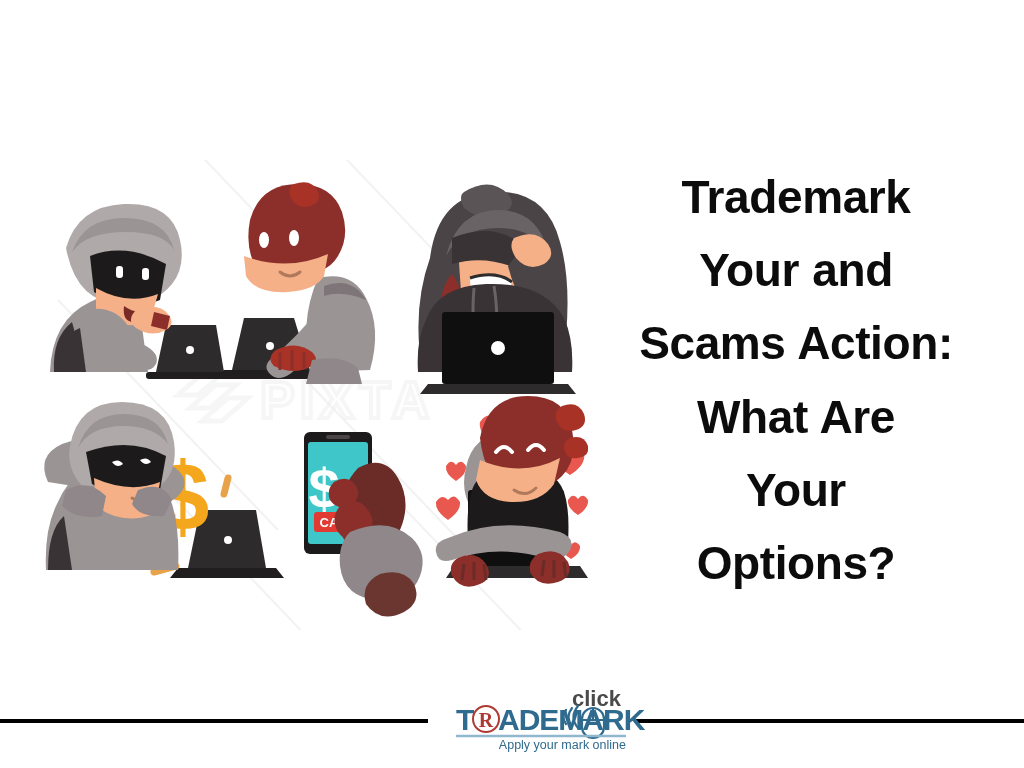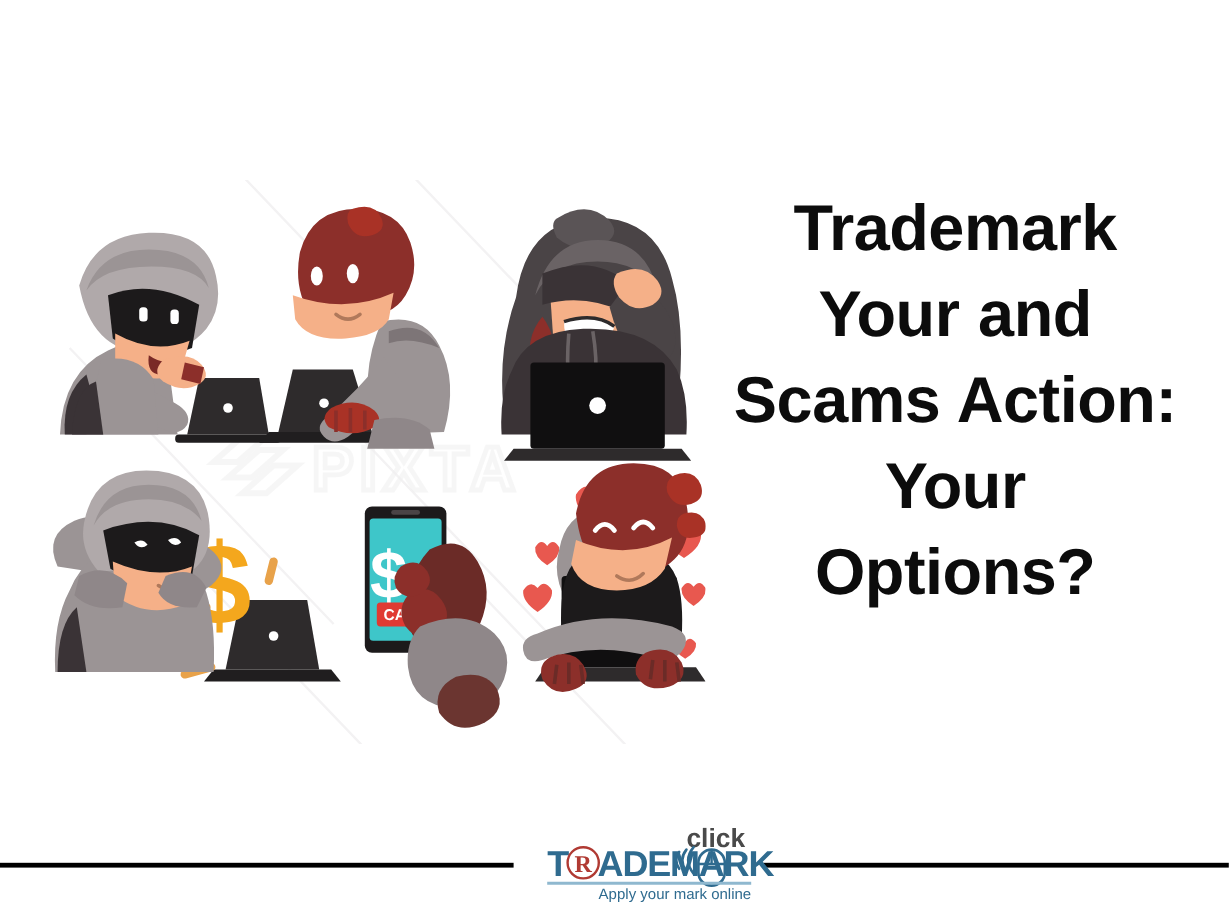--- a/index.html
+++ b/index.html
@@ -20,42 +20,42 @@
     left: 0; top: 0;
     width: 1024px;
     height: 768px;
     background: #ffffff;
   }
 
   
   .illus-panel {
     position: absolute;
     left: 28px;
-    top: 150px;
+    top: 160px;
     width: 560px;
     height: 470px;
   }
   .illus-svg { display: block; width: 560px; height: 470px; }
 
   
   .title-block {
     position: absolute;
     left: 596px;
     top: 155px;
     width: 400px;
     text-align: center;
   }
   .title-text {
     font-family: "Liberation Sans", sans-serif;
     font-weight: bold;
-    font-size: 54px;
+    font-size: 46px;
     line-height: 1.33;
     color: #0c0c0c;
     letter-spacing: -0.4px;
-    margin: 0;
+    margin: 12px;
     word-spacing: 1px;
   }
 
   
   .rule {
     position: absolute;
     height: 4px;
     background: #000000;
   }
   .rule-left  { left: 0px;   top: 719px; width: 428px; }
@@ -288,20 +288,21 @@
         </g>
       </g>
 
     </svg>
   </div>
 
   <div class="title-block">
     <div class="title-text">Trademark</div>
     <div class="title-text">Your and</div>
     <div class="title-text">Scams Action:</div>
+    <div class="title-text">What Are</div>
     <div class="title-text">Your</div>
     <div class="title-text">Options?</div>
   </div>
 
   <div class="rule rule-left"></div>
   <div class="rule rule-right"></div>
 
   <div class="logo">
     <svg class="logo-svg" viewBox="0 0 204 66" xmlns="http://www.w3.org/2000/svg">
 

